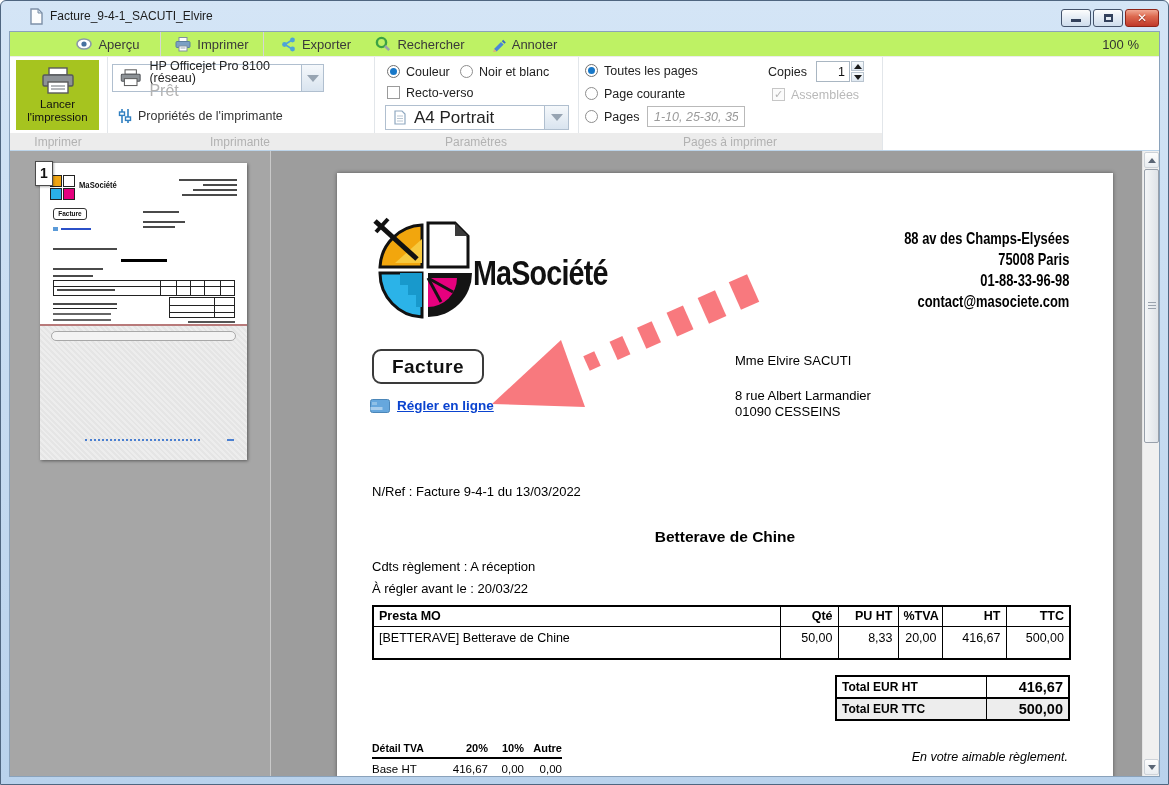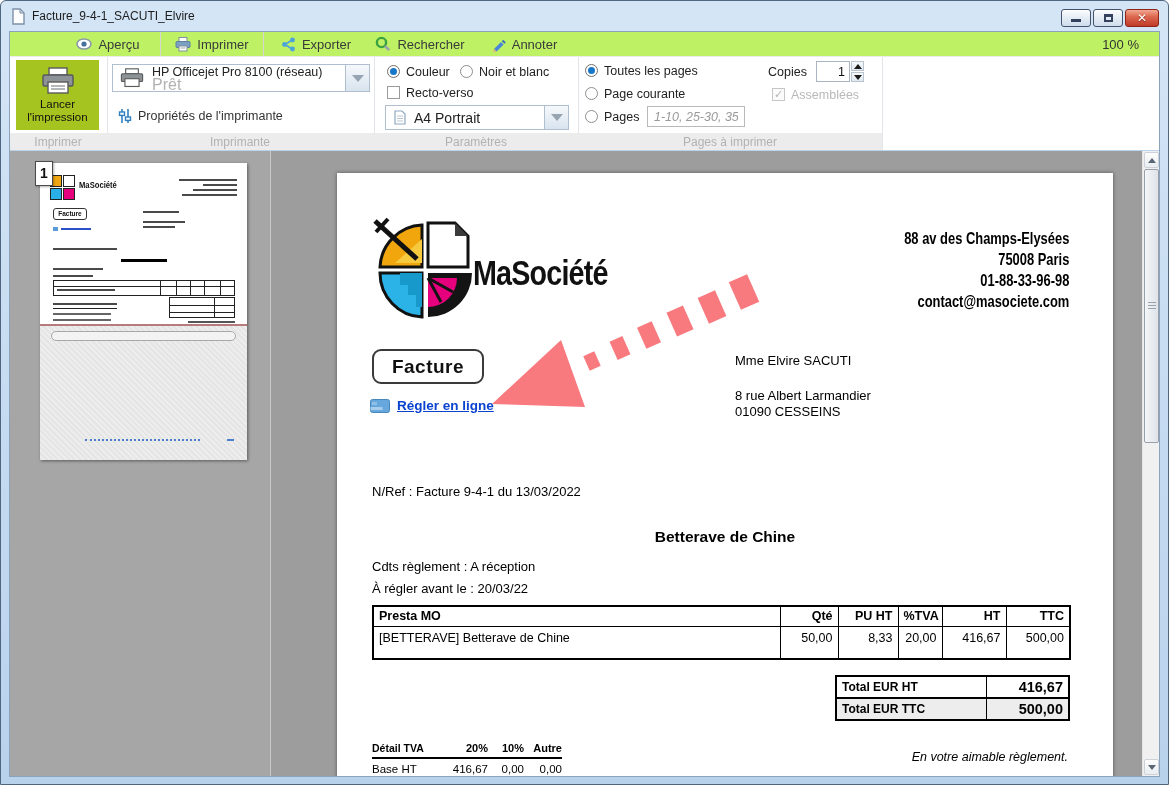--- a/index.html
+++ b/index.html
@@ -3,21 +3,21 @@
 <meta charset="utf-8">
 <style>
   html,body{margin:0;padding:0;width:1169px;height:785px;overflow:hidden;
     font-family:"Liberation Sans","DejaVu Sans",sans-serif;}
   *{box-sizing:border-box;}
 
   
   .window{position:absolute;inset:0;background:linear-gradient(#d4e5f6,#b9d2ec);
     border:1px solid #4f6680;border-radius:6px 6px 0 0;}
   .titlebar{position:absolute;left:0;top:0;right:0;height:30px;display:flex;align-items:center;
-    padding-left:10px;font-size:12px;color:#1c1c1c;}
+    padding-left:28px;font-size:12px;color:#1c1c1c;}
   .doc-icon{width:15px;height:17px;margin-right:6px;}
   .win-controls{position:absolute;right:9px;top:8px;display:flex;gap:2px;}
   .wbtn{width:30px;height:18px;border:1px solid #44536b;border-radius:3px;position:relative;
     background:linear-gradient(#fdfdfd,#e6edf5 45%,#cfdded);}
   .wbtn.close{width:34px;background:linear-gradient(#f1a893,#dd6a50 40%,#c0392a);border-color:#8e2418;}
   .glyph-min{position:absolute;left:9px;bottom:4px;width:10px;height:3px;background:#33415c;}
   .glyph-max{position:absolute;left:10px;top:4px;width:9px;height:8px;border:2px solid #33415c;border-top-width:3px;}
   .glyph-close{position:absolute;inset:0;color:#fff;font-weight:bold;font-size:12px;line-height:17px;text-align:center;
     text-shadow:0 1px 1px #7e1d10;}
 
@@ -35,21 +35,21 @@
   
   .ribbon{height:94px;position:relative;background:#fff;border-bottom:1px solid #bcd4ea;flex:0 0 auto;}
   .rsep{position:absolute;top:0;width:1px;height:93px;background:#e2e6ea;}
   .rstrip{position:absolute;left:0;bottom:0;width:872px;height:17px;background:#ececec;}
   .rgl{position:absolute;bottom:1px;transform:translateX(-50%);font-size:12px;color:#b2b2b2;white-space:nowrap;}
 
   .launch-btn{position:absolute;left:6px;top:3px;width:83px;height:70px;background:#a6c41f;
     display:flex;flex-direction:column;align-items:center;justify-content:center;gap:3px;
     font-size:11.5px;color:#111;text-align:center;line-height:13px;cursor:pointer;}
 
-  .printer-box{position:absolute;left:102px;top:7px;width:258px;height:28px;border:1px solid #b0bfcf;
+  .printer-box{position:absolute;left:102px;top:7px;width:212px;height:28px;border:1px solid #b0bfcf;
     background:#fff;display:flex;align-items:center;}
   .printer-box .txt{margin-left:8px;line-height:12px;}
   .printer-name{font-size:12.5px;color:#222;}
   .printer-status{font-size:16px;color:#b2b2b2;margin-top:1px;}
   .drop-btn{margin-left:auto;width:24px;height:100%;border-left:1px solid #b0bfcf;
     background:linear-gradient(#f5f8fb,#d9e4ef);display:flex;align-items:center;justify-content:center;}
   .tri-down{width:0;height:0;border-left:6px solid transparent;border-right:6px solid transparent;border-top:7px solid #97a4b2;}
 
   .props-row{position:absolute;left:108px;top:52px;display:flex;align-items:center;gap:6px;
     font-size:12.5px;color:#333;cursor:pointer;}
@@ -57,21 +57,21 @@
   .radio{width:13px;height:13px;border:1px solid #8e8e8e;border-radius:50%;background:#fff;position:absolute;}
   .radio.sel{border-color:#707070;}
   .radio.sel::after{content:"";position:absolute;inset:2px;border-radius:50%;background:#1878c8;}
   .chk{width:13px;height:13px;border:1px solid #9b9b9b;background:#fff;position:absolute;}
   .chk.dis{border-color:#c6c6c6;background:#fbfbfb;color:#b5b5b5;font-size:11px;line-height:11px;text-align:center;}
   .rlabel{position:absolute;font-size:12.5px;color:#222;white-space:nowrap;}
   .rlabel.dis{color:#b9b9b9;}
 
   .paper-select{position:absolute;left:375px;top:48px;width:184px;height:25px;border:1px solid #b0bfcf;
     background:#fff;display:flex;align-items:center;}
-  .paper-select .lbl{margin-left:8px;font-size:14px;color:#222;}
+  .paper-select .lbl{margin-left:8px;font-size:17px;color:#222;}
 
   .pages-input{position:absolute;left:637px;top:49px;width:98px;height:21px;border:1px solid #b9b9b9;
     font-style:italic;font-size:12.5px;color:#999;padding:0 6px;font-family:inherit;}
   .pages-input::placeholder{color:#9a9a9a;font-style:italic;}
 
   .copies-box{position:absolute;left:806px;top:4px;width:34px;height:21px;border:1px solid #a9b6c2;
     font-size:12.5px;color:#111;text-align:right;padding:3px 4px 0 0;background:#fff;}
   .spin{position:absolute;left:841px;top:4px;width:13px;height:21px;display:flex;flex-direction:column;gap:1px;}
   .spin .sb{flex:1;background:linear-gradient(#f7fafc,#dfe8f1);border:1px solid #b9c4cf;
     display:flex;align-items:center;justify-content:center;}

